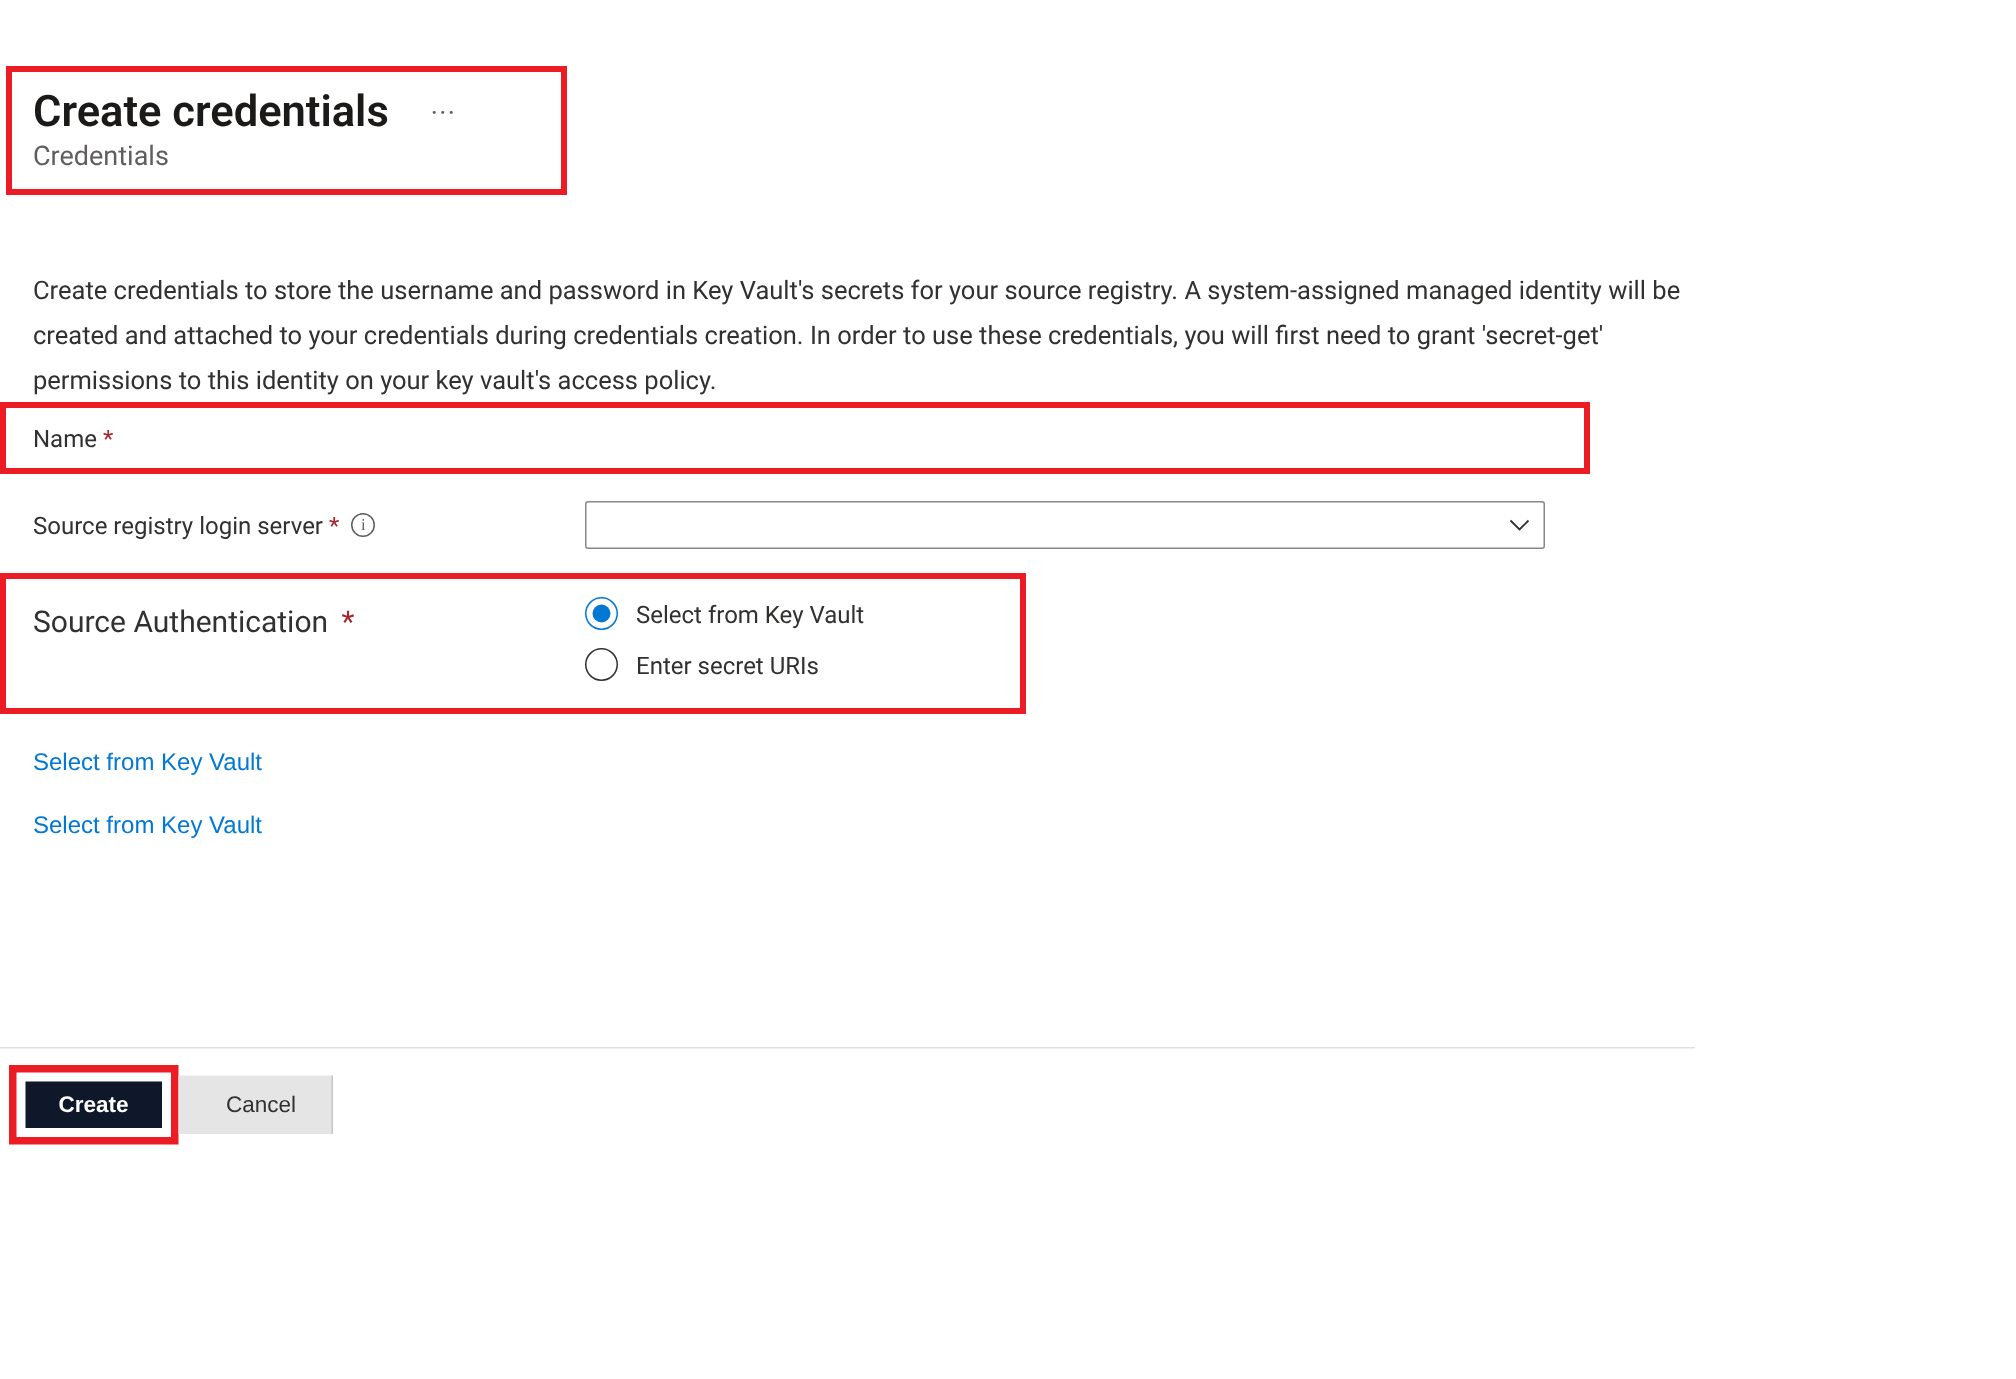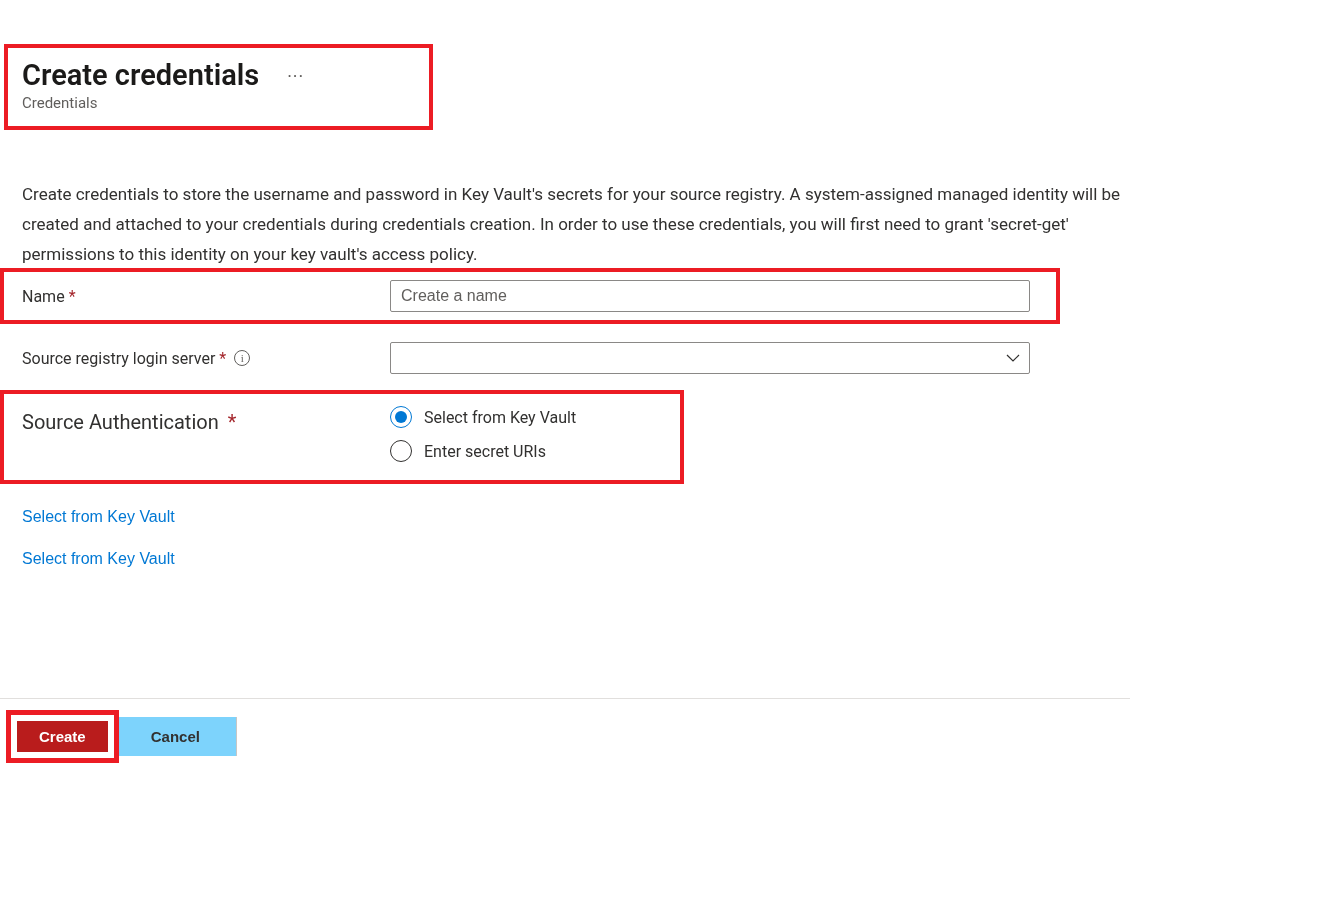--- a/index.html
+++ b/index.html
@@ -8,21 +8,21 @@
       background: #ffffff;
       color: #323130;
       width: 1344px;
       height: 919px;
       position: relative;
     }
     .header-region {
       position: absolute;
       left: 4px;
       top: 44px;
-      width: 429px;
+      width: 374px;
       height: 86px;
       border: 4px solid #ec1c24;
       padding: 10px 14px 6px 14px;
     }
     .page-title {
       font-size: 29px;
       font-weight: 600;
       color: #1b1a19;
       display: inline-block;
     }
@@ -30,21 +30,21 @@
       display: inline-block;
       vertical-align: middle;
       margin-left: 24px;
       font-size: 18px;
       color: #605e5c;
       letter-spacing: 1px;
       position: relative;
       top: -4px;
     }
     .subtitle {
-      font-size: 15px;
+      font-size: 18px;
       color: #605e5c;
       margin-top: 2px;
     }
     .description {
       position: absolute;
       left: 22px;
       top: 180px;
       width: 1100px;
       font-size: 17px;
       line-height: 1.75;
@@ -204,36 +204,36 @@
       left: 6px;
       top: 710px;
       display: flex;
       align-items: center;
     }
     .create-highlight {
       border: 5px solid #ec1c24;
       padding: 6px;
     }
     .btn-primary {
-      background: #b91c1c;
+      background: #0f172a;
       color: #ffffff;
       border: none;
       font-size: 15px;
       font-weight: 600;
       padding: 7px 22px;
       cursor: pointer;
     }
     .btn-secondary {
-      background: #7dd3fc;
+      background: #e5e5e5;
       color: #323130;
       border: none;
       border-right: 1px solid #c8c6c4;
       font-size: 15px;
-      font-weight: 700;
-      padding: 11px 36px 11px 32px;
+      font-weight: 400;
+      padding: 11px 24px 11px 32px;
       cursor: pointer;
     }
   </style>
 </head>
 <body>
 
 <div class="header-region">
   <div>
     <h1 class="page-title">Create credentials</h1>
     <span class="ellipsis-icon">···</span>
@@ -242,23 +242,20 @@
 </div>
 
 <p class="description">Create credentials to store the username and password in Key Vault's secrets for your source registry. A system-assigned managed identity will be created and attached to your credentials during credentials creation. In order to use these credentials, you will first need to grant 'secret-get' permissions to this identity on your key vault's access policy.</p>
 
 <div class="form-area">
 
   <div class="form-row row-highlight">
     <div class="label-col">
       <span>Name</span>
       <span class="required-star">*</span>
-    </div>
-    <div class="input-col">
-      <input type="text" class="text-input" placeholder="Create a name" style="">
     </div>
   </div>
 
   <div class="form-row no-highlight" style="margin-top:10px;">
     <div class="label-col">
       <span>Source registry login server</span>
       <span class="required-star">*</span>
       <span class="info-icon">i</span>
     </div>
     <div class="input-col">

